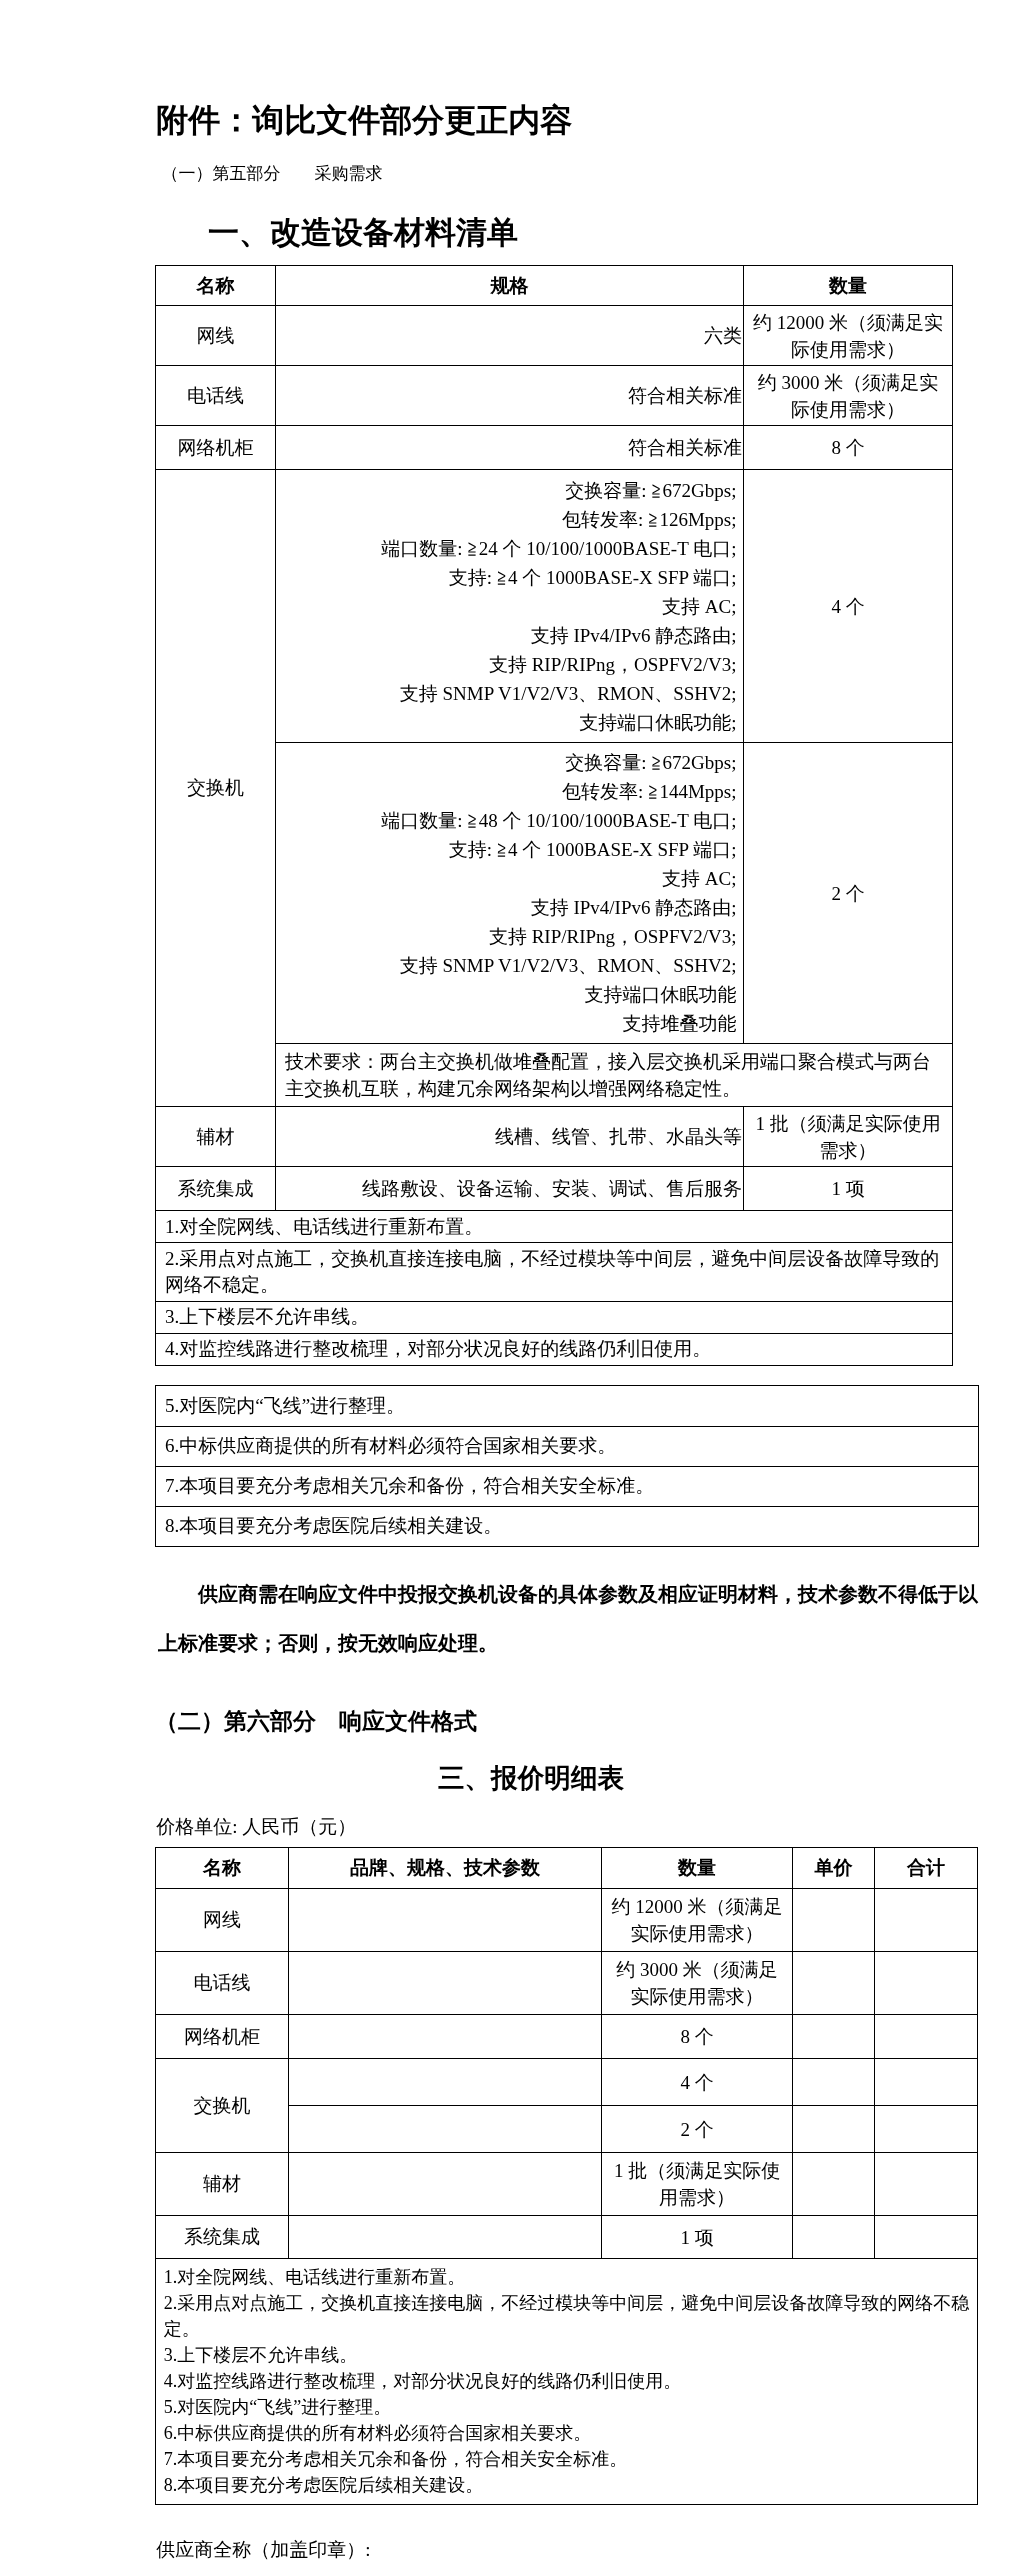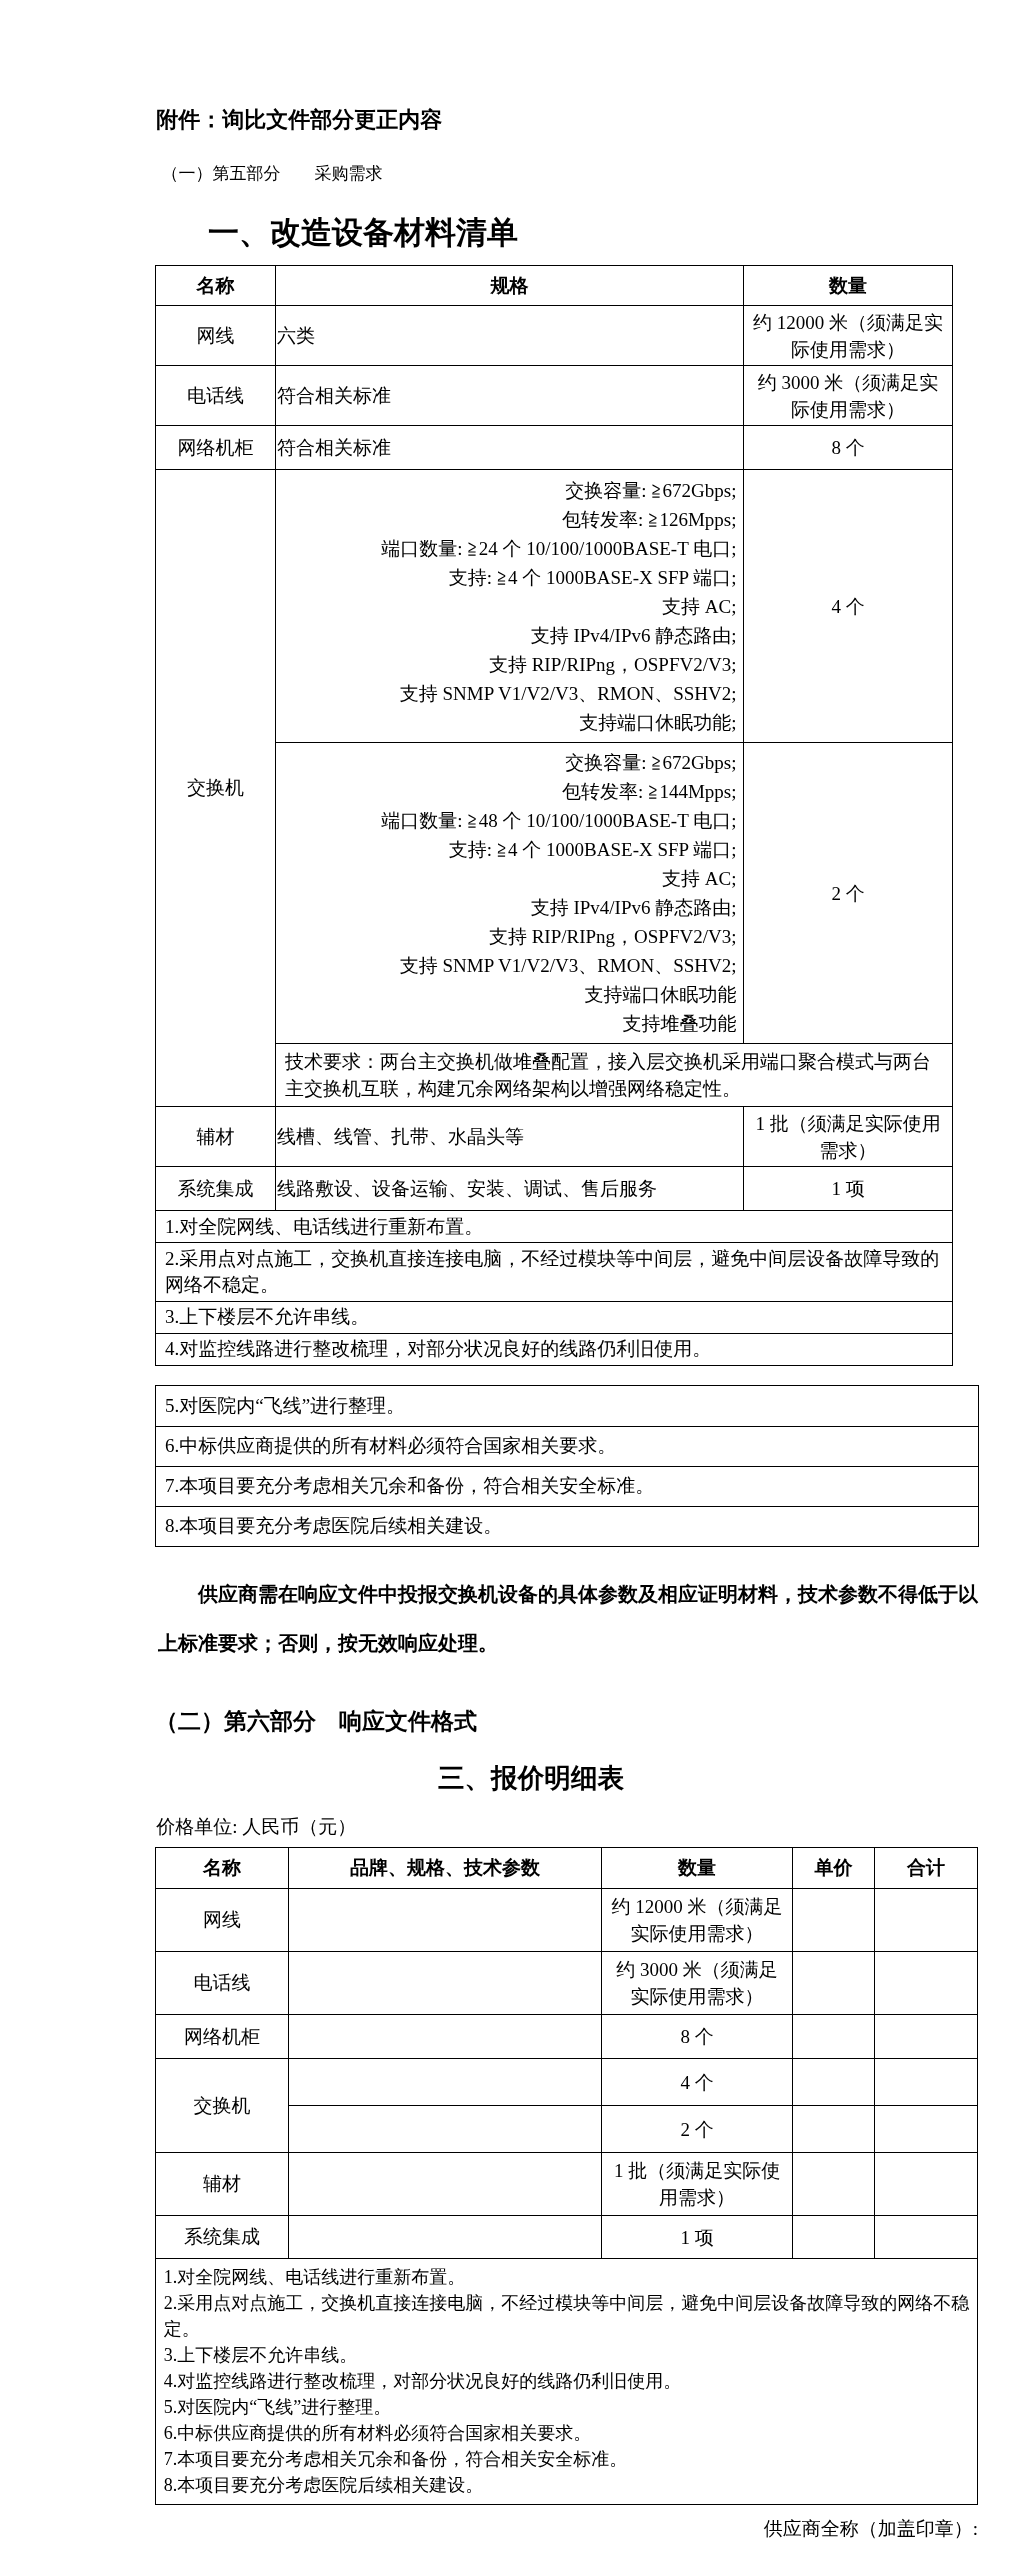--- a/index.html
+++ b/index.html
@@ -10,21 +10,21 @@
     color:#000;
     -webkit-font-smoothing:antialiased;
   }
   .page{
     width:823px;
     margin:0;
     padding:104px 50px 78px 155px;
     box-sizing:content-box;
   }
   .h1{
-    font-size:22px;font-weight:700;line-height:32px;margin:0 0 22px 1.3px;
+    font-size:32px;font-weight:700;line-height:32px;margin:0 0 22px 1.3px;
   }
   .h2{
     font-size:17px;font-weight:400;line-height:32px;margin:0 0 24.6px 6.5px;
   }
   .h3{
     font-size:31px;font-weight:700;line-height:35px;margin:0 0 15.5px 53px;
   }
   table{
     border-collapse:collapse;
     table-layout:fixed;
@@ -32,21 +32,21 @@
   }
   .t1{width:797px;}
   .t1 th,.t1 td,.tnotes td,.t3 th,.t3 td{
     border:1.3px solid #000;
     font-size:19px;
     vertical-align:middle;
     word-break:break-word;
   }
   .t1 th,.t3 th{font-weight:700;text-align:center;}
   .t1 .c-name{text-align:center;}
-  .t1 .c-spec{text-align:left;}
+  .t1 .c-spec{text-align:right;}
   .t1 .c-qty{text-align:center;line-height:27px;padding:2.6px 5.2px;}
   .spec-block{
     text-align:left;
     padding:5.2px 6.5px 5.2px 9px;
     vertical-align:middle;
   }
   .spec-block .line{line-height:29px;text-align:right;}
   .tech-note{
     text-align:left;
     padding:3.9px 6.5px 3.9px 9px;
@@ -82,21 +82,21 @@
   }
   .t3{width:823px;margin-top:6.5px;}
   .t3 .c-name{text-align:center;}
   .t3 .c-qty{text-align:center;line-height:27px;padding:2.6px 5.2px;}
   .t3 .notes-cell{
     text-align:left;
     padding:5.2px 6.5px 5.2px 7.8px;
     vertical-align:top;
   }
   .t3 .notes-cell .line{line-height:26px;font-size:18px;}
-  .footer{margin-top:11px;margin-left:1.3px;text-align:right;}
+  .footer{margin-top:32px;margin-left:1.3px;}
   .footer .fline{
     font-size:19px;
     line-height:26px;
     margin-bottom:9.7px;
   }
   
   .t1 tr.hdr{height:40px;}
   .t1 tr.r-wire{height:54px;}
   .t1 tr.r-phone{height:54px;}
   .t1 tr.r-cab{height:44px;}

